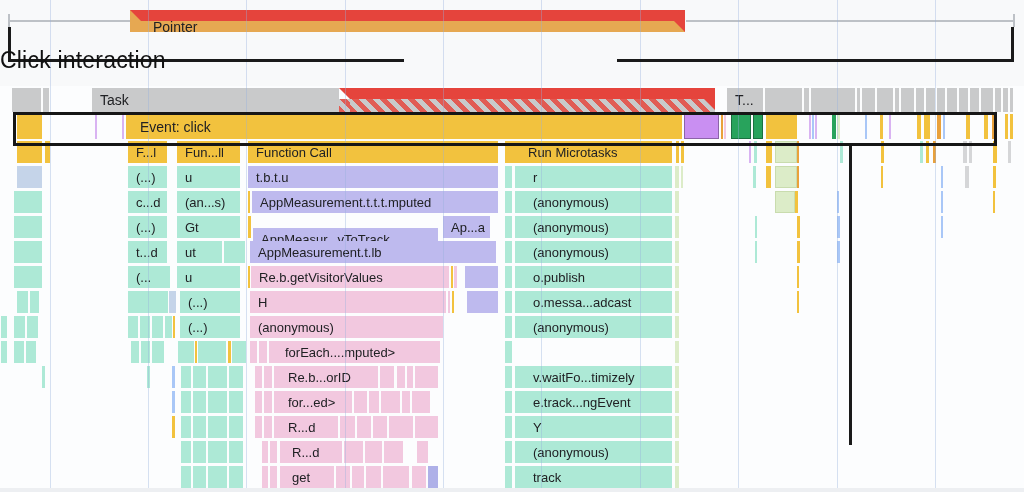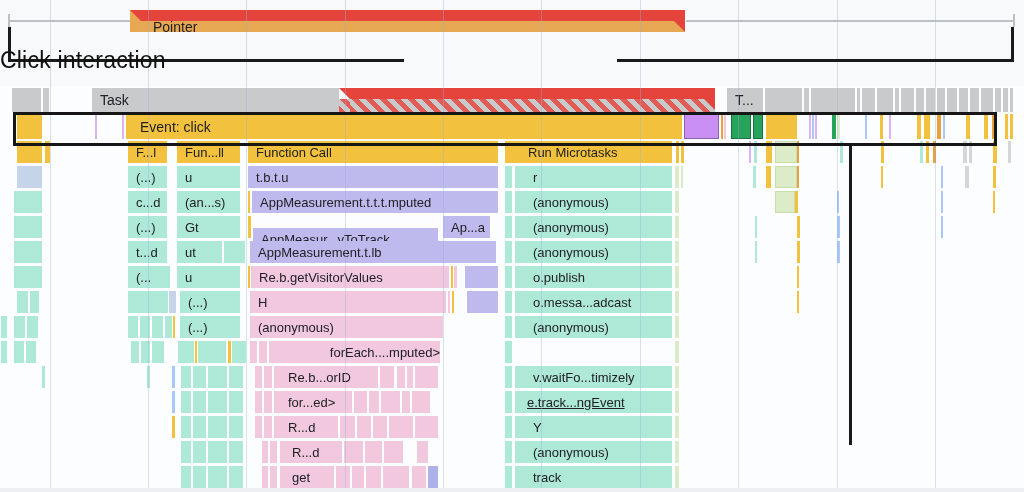--- a/index.html
+++ b/index.html
@@ -295,21 +295,21 @@
     <div class="seg" style="left: 131px; top: 341px; width: 8px; height: 22px; background: rgb(173, 233, 214);"></div>
     <div class="seg" style="left: 141px; top: 341px; width: 9px; height: 22px; background: rgb(173, 233, 214);"></div>
     <div class="seg" style="left: 152px; top: 341px; width: 12px; height: 22px; background: rgb(173, 233, 214);"></div>
     <div class="seg" style="left: 178px; top: 341px; width: 16px; height: 22px; background: rgb(173, 233, 214);"></div>
     <div class="seg" style="left: 195px; top: 341px; width: 2px; height: 22px; background: rgb(242, 194, 62);"></div>
     <div class="seg" style="left: 198px; top: 341px; width: 28px; height: 22px; background: rgb(173, 233, 214);"></div>
     <div class="seg" style="left: 228px; top: 341px; width: 3px; height: 22px; background: rgb(242, 194, 62);"></div>
     <div class="seg" style="left: 232px; top: 341px; width: 14px; height: 22px; background: rgb(173, 233, 214);"></div>
     <div class="seg" style="left: 250px; top: 341px; width: 7px; height: 22px; background: rgb(242, 200, 223);"></div>
     <div class="seg" style="left: 259px; top: 341px; width: 8px; height: 22px; background: rgb(242, 200, 223);"></div>
-    <div class="seg" style="left: 269px; top: 341px; width: 171px; height: 22px; background: rgb(242, 200, 223); justify-content: flex-end;">
+    <div class="seg" style="left: 269px; top: 341px; width: 171px; height: 22px; background: rgb(242, 200, 223);">
       <span style="padding-left: 16px;">forEach....mputed&gt;</span>
     </div>
     <div class="seg" style="left: 505px; top: 341px; width: 7px; height: 22px; background: rgb(173, 233, 214);"></div>
     <div class="seg" style="left: 675px; top: 341px; width: 4px; height: 22px; background: rgb(220, 236, 200);"></div>
     <div class="seg" style="left: 42px; top: 366px; width: 3px; height: 22px; background: rgb(173, 233, 214);"></div>
     <div class="seg" style="left: 147px; top: 366px; width: 3px; height: 22px; background: rgb(173, 233, 214);"></div>
     <div class="seg" style="left: 172px; top: 366px; width: 3px; height: 22px; background: rgb(169, 199, 247);"></div>
     <div class="seg" style="left: 181px; top: 366px; width: 10px; height: 22px; background: rgb(173, 233, 214);"></div>
     <div class="seg" style="left: 193px; top: 366px; width: 13px; height: 22px; background: rgb(173, 233, 214);"></div>
     <div class="seg" style="left: 208px; top: 366px; width: 19px; height: 22px; background: rgb(173, 233, 214);"></div>
@@ -338,21 +338,21 @@
     <div class="seg" style="left: 274px; top: 391px; width: 78px; height: 22px; background: rgb(242, 200, 223);">
       <span style="padding-left: 14px;">for...ed&gt;</span>
     </div>
     <div class="seg" style="left: 354px; top: 391px; width: 13px; height: 22px; background: rgb(242, 200, 223);"></div>
     <div class="seg" style="left: 369px; top: 391px; width: 10px; height: 22px; background: rgb(242, 200, 223);"></div>
     <div class="seg" style="left: 381px; top: 391px; width: 19px; height: 22px; background: rgb(242, 200, 223);"></div>
     <div class="seg" style="left: 402px; top: 391px; width: 8px; height: 22px; background: rgb(242, 200, 223);"></div>
     <div class="seg" style="left: 412px; top: 391px; width: 18px; height: 22px; background: rgb(242, 200, 223);"></div>
     <div class="seg" style="left: 505px; top: 391px; width: 7px; height: 22px; background: rgb(173, 233, 214);"></div>
     <div class="seg" style="left: 515px; top: 391px; width: 157px; height: 22px; background: rgb(173, 233, 214);">
-      <span style="padding-left: 12px; text-decoration: underline;">e.track...ngEvent</span>
+      <span style="padding-left: 18px;">e.track...ngEvent</span>
     </div>
     <div class="seg" style="left: 675px; top: 391px; width: 4px; height: 22px; background: rgb(220, 236, 200);"></div>
     <div class="seg" style="left: 172px; top: 416px; width: 3px; height: 22px; background: rgb(242, 194, 62);"></div>
     <div class="seg" style="left: 181px; top: 416px; width: 10px; height: 22px; background: rgb(173, 233, 214);"></div>
     <div class="seg" style="left: 193px; top: 416px; width: 13px; height: 22px; background: rgb(173, 233, 214);"></div>
     <div class="seg" style="left: 208px; top: 416px; width: 19px; height: 22px; background: rgb(173, 233, 214);"></div>
     <div class="seg" style="left: 229px; top: 416px; width: 14px; height: 22px; background: rgb(173, 233, 214);"></div>
     <div class="seg" style="left: 255px; top: 416px; width: 7px; height: 22px; background: rgb(242, 200, 223);"></div>
     <div class="seg" style="left: 264px; top: 416px; width: 8px; height: 22px; background: rgb(242, 200, 223);"></div>
     <div class="seg" style="left: 274px; top: 416px; width: 64px; height: 22px; background: rgb(242, 200, 223);">

